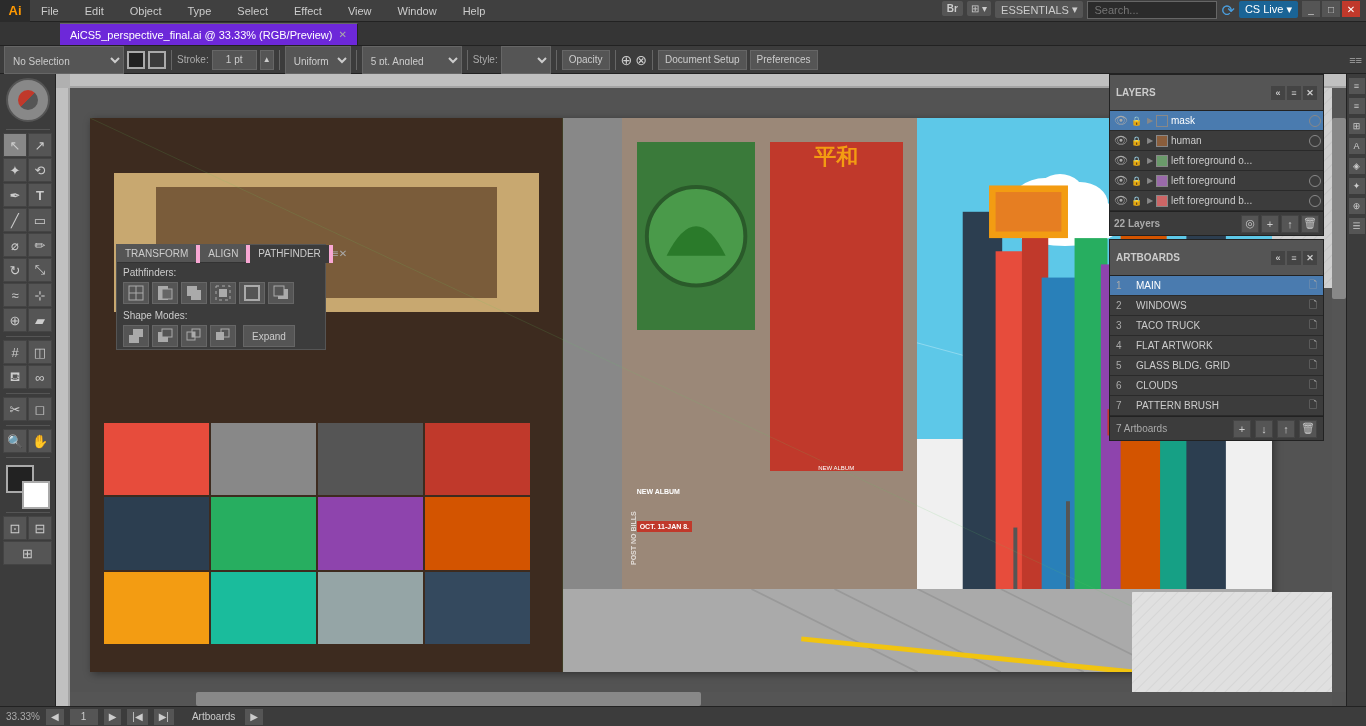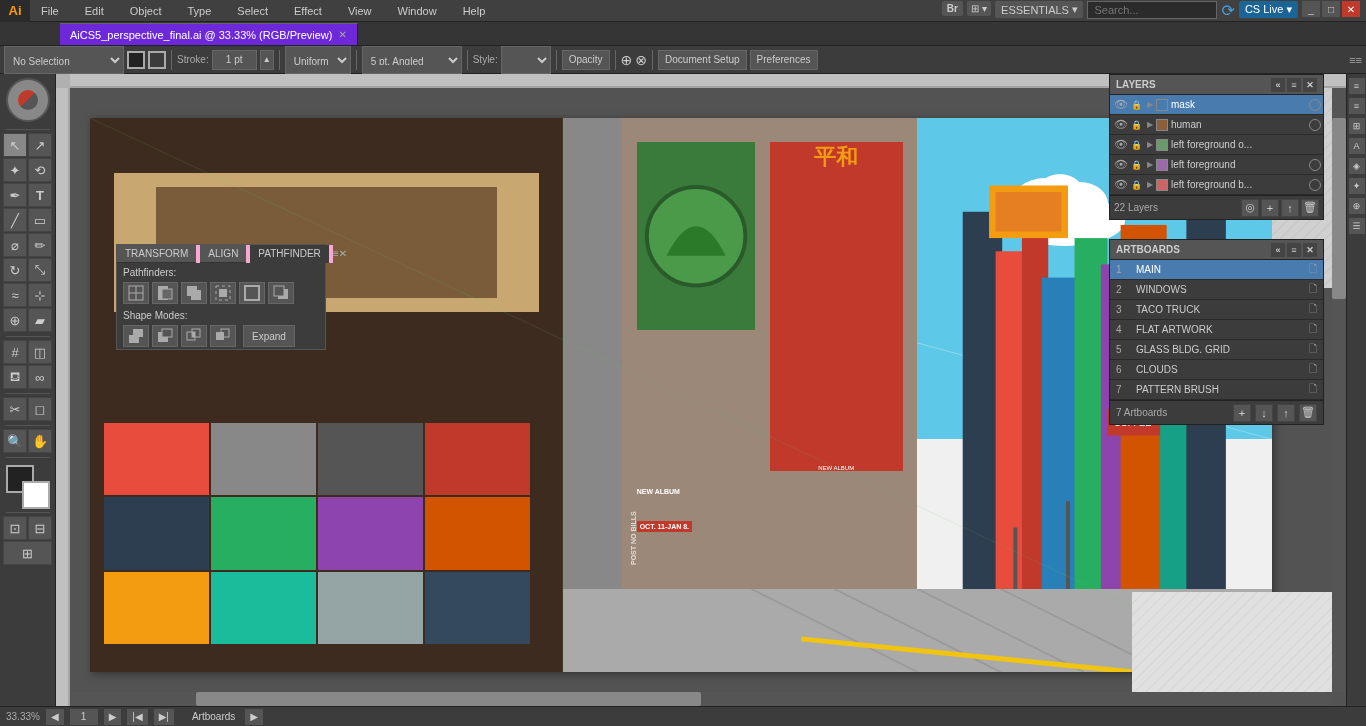--- a/index.html
+++ b/index.html
@@ -76,42 +76,42 @@
       display: flex; align-items: center; padding: 0 6px; gap: 6px; color: #aaa; font-size: 10px;
     }
     .sb-btn { background: #555; border: 1px solid #555; color: #ccc; height: 16px; padding: 0 4px; font-size: 10px; cursor: pointer; }
 
     
     #layers-panel {
       position: absolute; right: 22px; top: 0px; width: 215px;
       background: #3c3c3c; border: 1px solid #222; z-index: 100;
     }
     .panel-titlebar {
-      height: 20px; background: #555; display: flex; align-items: center;
+      height: 36px; background: #555; display: flex; align-items: center;
       padding: 0 6px; color: #ccc; font-size: 10px; font-weight: bold;
       border-bottom: 1px solid #222; justify-content: space-between;
     }
     .panel-titlebar-btns { display: flex; gap: 2px; }
     .panel-tb-btn { width: 14px; height: 14px; background: #444; color: #ccc; display: flex; align-items: center; justify-content: center; font-size: 9px; cursor: pointer; }
     .layer-row {
       height: 20px; display: flex; align-items: center; padding: 0 2px;
       border-bottom: 1px solid #2a2a2a; color: #ccc; font-size: 10px; cursor: pointer;
     }
     .layer-row.selected { background: #4a7baf; color: #fff; }
     .layer-eye { width: 18px; height: 18px; display: flex; align-items: center; justify-content: center; color: #aaa; font-size: 11px; }
     .layer-lock { width: 14px; height: 18px; display: flex; align-items: center; justify-content: center; color: #888; font-size: 9px; }
     .layer-arrow { width: 12px; height: 18px; display: flex; align-items: center; justify-content: center; color: #888; font-size: 8px; }
     .layer-color { width: 12px; height: 12px; border: 1px solid #888; margin-right: 3px; }
     .layer-name { flex: 1; overflow: hidden; text-overflow: ellipsis; white-space: nowrap; }
     .layer-circle { width: 12px; height: 12px; border-radius: 50%; border: 1px solid #888; margin-left: 2px; }
     .layers-footer {
       height: 24px; background: #3c3c3c; display: flex; align-items: center;
       padding: 0 4px; border-top: 1px solid #222; gap: 2px;
     }
-    .lf-label { color: #aaa; font-size: 10px; margin-right: auto; }
+    .lf-label { color: #aaa; font-size: 10px; margin-right: auto; font-weight: bold; }
     .lf-btn { width: 18px; height: 18px; background: #555; color: #ccc; display: flex; align-items: center; justify-content: center; font-size: 11px; cursor: pointer; border: 1px solid #444; }
 
     
     #artboards-panel {
       position: absolute; right: 22px; top: 165px; width: 215px;
       background: #3c3c3c; border: 1px solid #222; z-index: 100;
     }
     .artboard-row {
       height: 20px; display: flex; align-items: center; padding: 0 6px;
       border-bottom: 1px solid #2a2a2a; color: #ccc; font-size: 10px; cursor: pointer;

